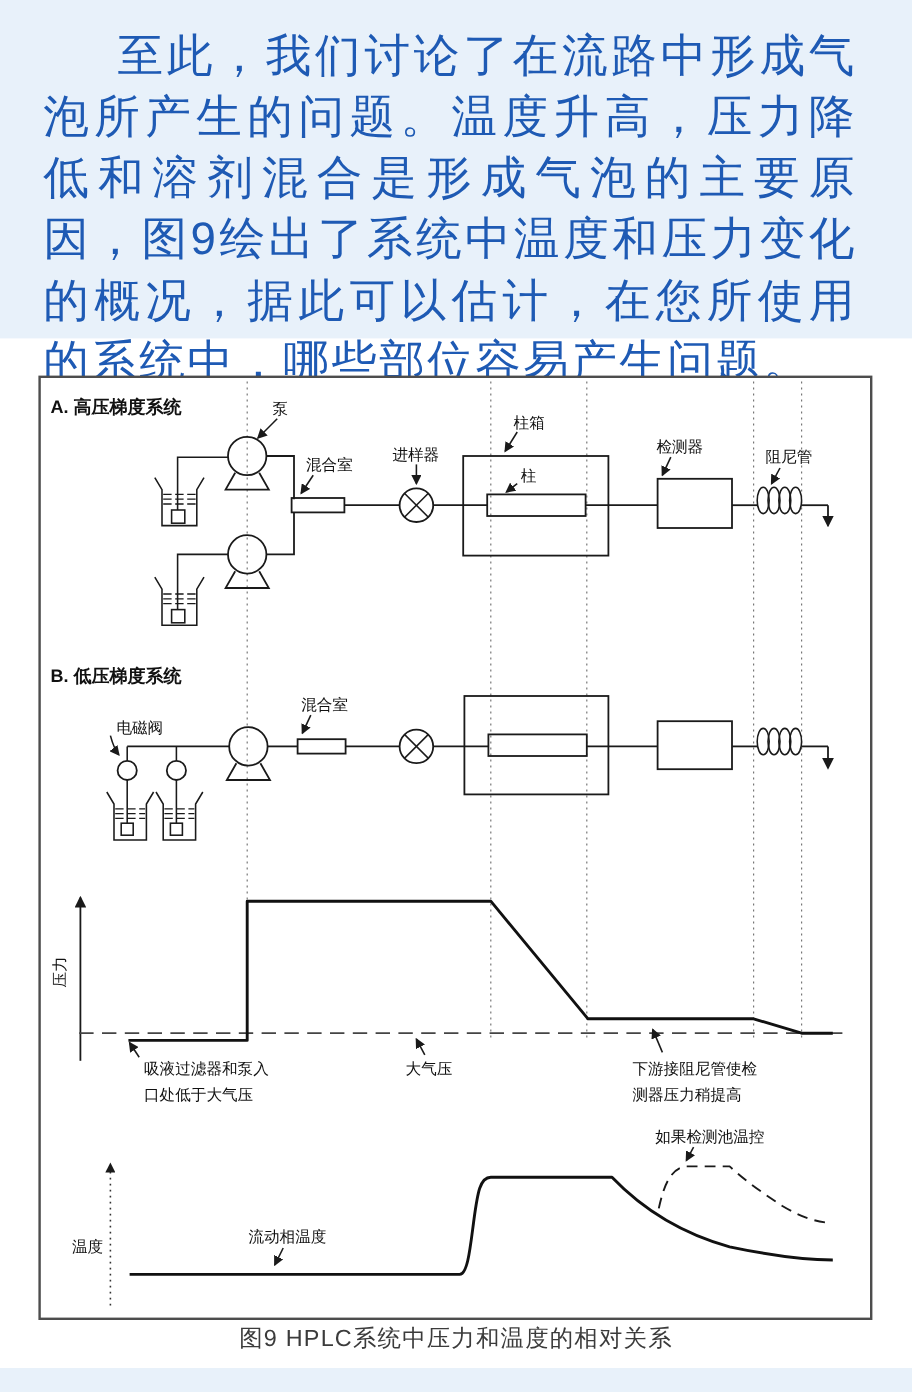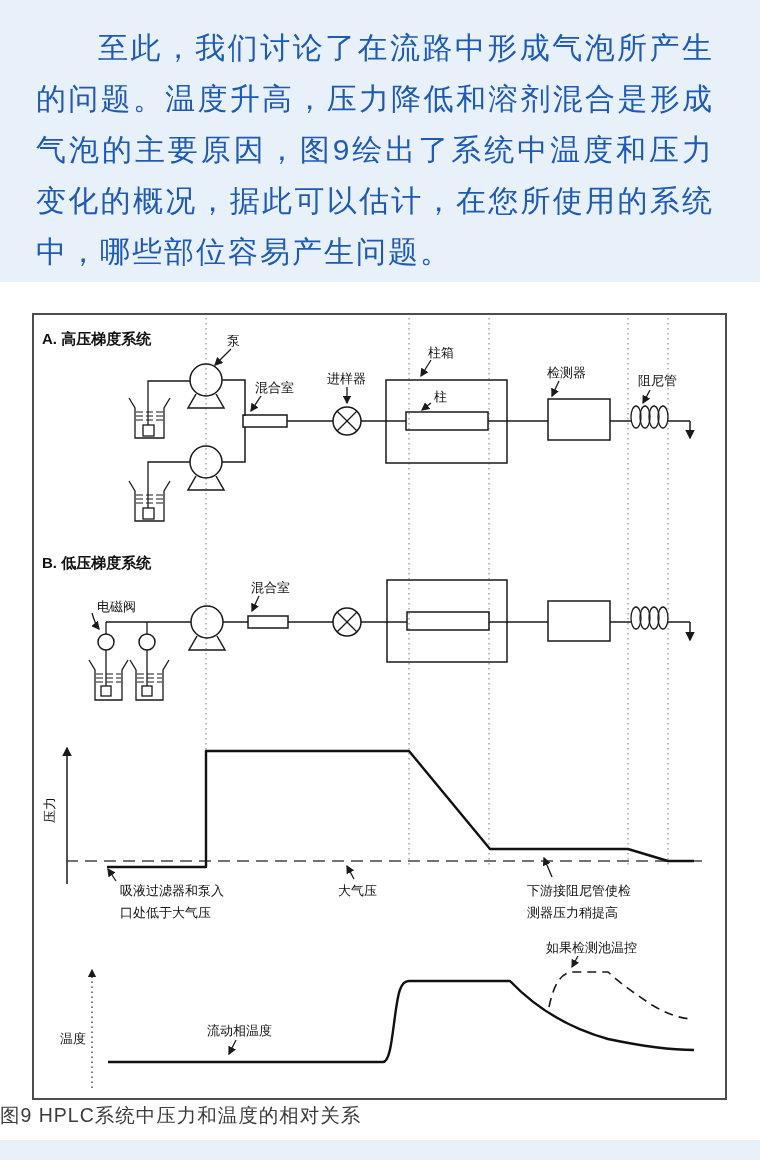--- a/index.html
+++ b/index.html
@@ -1,24 +1,24 @@
 <!DOCTYPE html>
 <html><head>
 <meta charset="utf-8">
 <style>
   html,body{margin:0;padding:0;}
   body{width:760px;height:1160px;position:relative;background:#ffffff;
        font-family:"Liberation Sans","DejaVu Sans",sans-serif;}
   .band-top{position:absolute;left:0;top:0;width:760px;height:282px;background:#e8f1fa;}
   .band-bottom{position:absolute;left:0;top:1140px;width:760px;height:20px;background:#e8f1fa;}
   .intro{position:absolute;left:36px;top:22px;width:678px;
-         font-size:30px;line-height:51px;letter-spacing:2px;
+         font-size:38px;line-height:51px;letter-spacing:2px;
          color:#1e5ab4;text-align:justify;text-indent:62px;}
   .figure-caption{position:absolute;left:0;top:1102px;width:760px;
-                  font-size:19.5px;letter-spacing:1px;color:#3b3b3b;}
+                  text-align:center;font-size:19.5px;letter-spacing:1px;color:#3b3b3b;}
   svg{position:absolute;left:0;top:0;}
   svg text{font-family:"Liberation Sans","DejaVu Sans",sans-serif;fill:#111;font-size:13px;}
   text.sec-title{font-size:15px;font-weight:bold;}
   .ln{stroke:#1a1a1a;stroke-width:1.5;fill:none;}
   .ln2{stroke:#1a1a1a;stroke-width:1.3;fill:none;}
   .guide{stroke:#777;stroke-width:1;stroke-dasharray:1.5 3.5;fill:none;}
   .hatch{stroke:#1a1a1a;stroke-width:1.1;stroke-dasharray:7 3;fill:none;}
   .arrow{stroke:#1a1a1a;stroke-width:1.3;fill:none;}
   .curve{stroke:#111;stroke-width:2.4;fill:none;stroke-linejoin:round;}
   .dashline{stroke:#444;stroke-width:1.4;stroke-dasharray:12 7;fill:none;}

